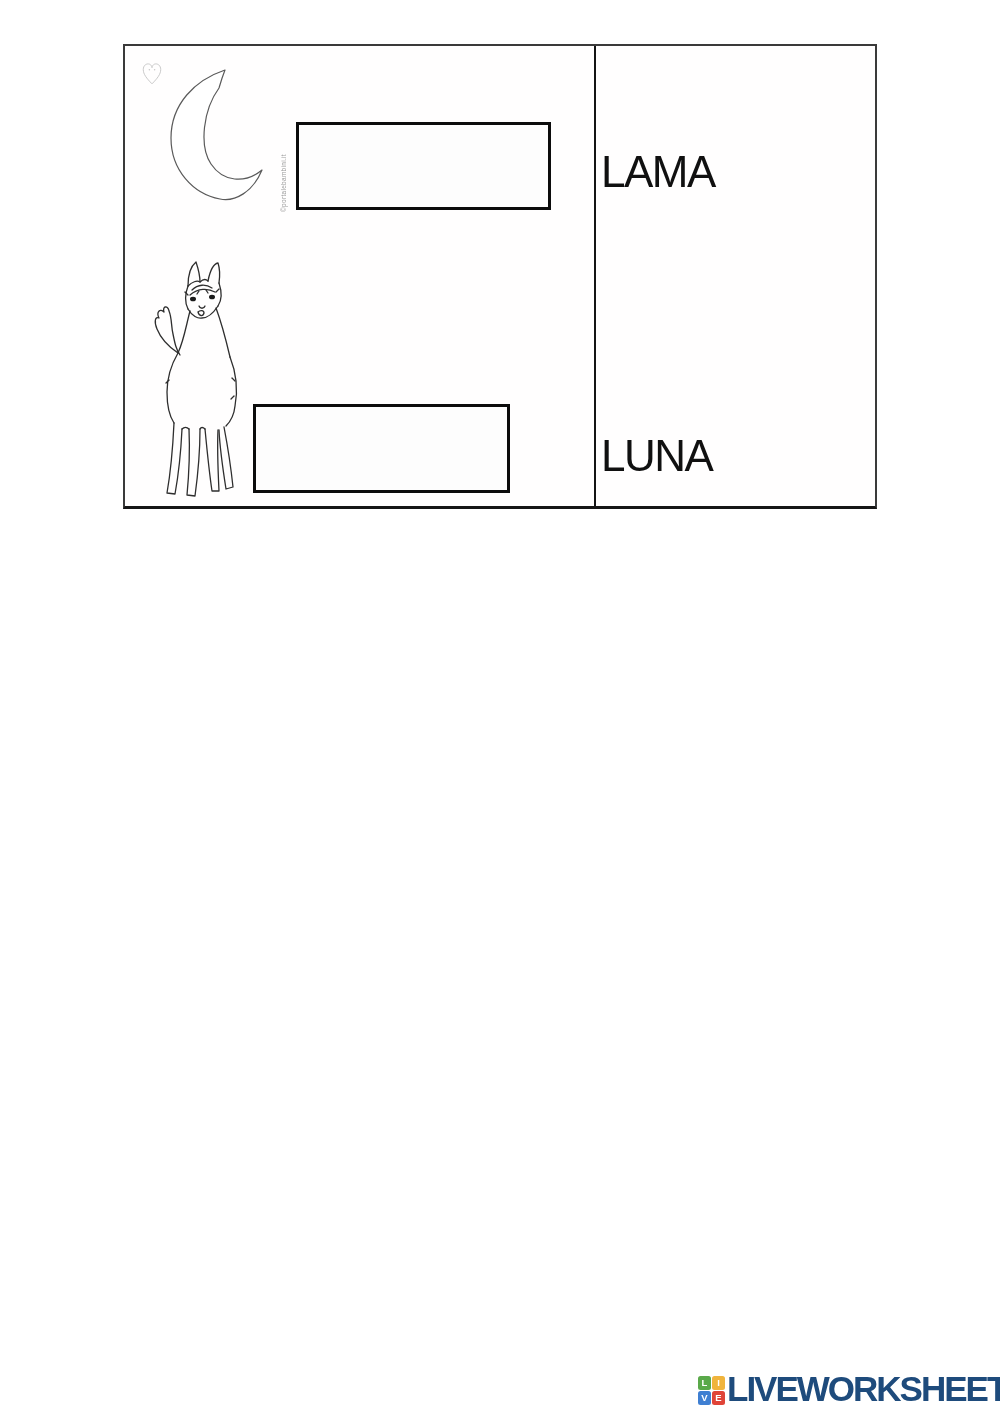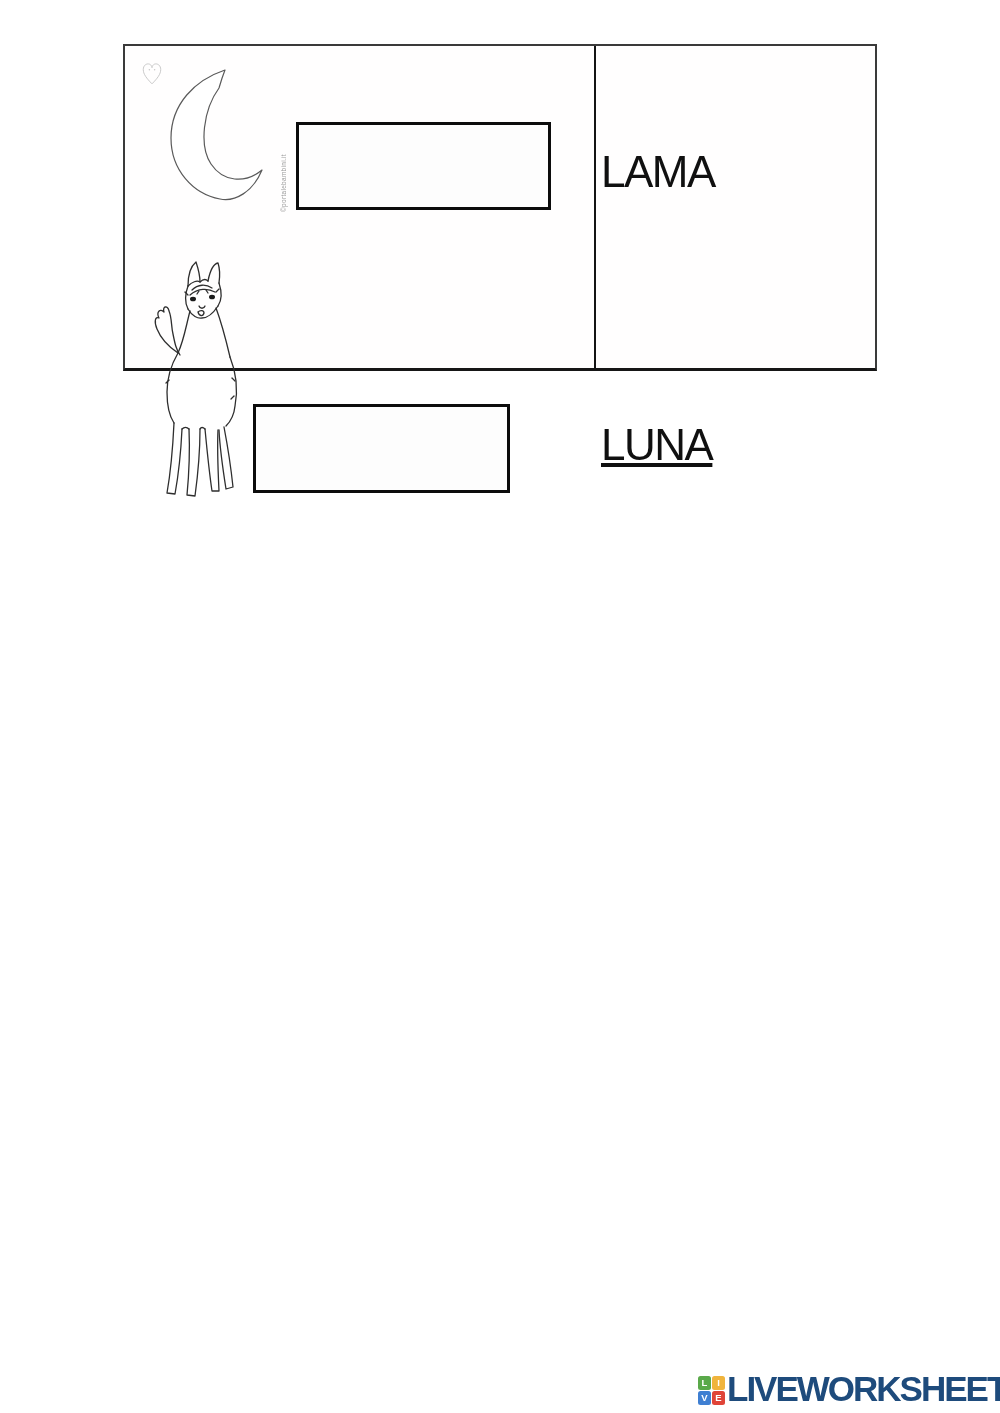--- a/index.html
+++ b/index.html
@@ -2,21 +2,21 @@
 <html><head>
 <meta charset="utf-8">
 <style>
   html,body{margin:0;padding:0;}
   body{
     width:1000px;height:1413px;position:relative;background:#ffffff;
     font-family:"Liberation Sans", sans-serif;overflow:hidden;
   }
   
   .worksheet{
-    position:absolute;left:123px;top:44px;width:754px;height:327px;
+    position:absolute;left:123px;top:44px;width:754px;height:465px;
     border:2px solid #3a3a3a;border-bottom:3px solid #161616;box-sizing:border-box;
     background:#fffefe;
   }
   .divider{
     position:absolute;left:469px;top:0;width:2px;height:100%;background:#141414;
   }
   
   .heart-mark{position:absolute;left:17px;top:16px;width:20px;height:24px;}
   .moon-art{position:absolute;left:40px;top:20px;width:102px;height:138px;}
   .llama-art{position:absolute;left:15px;top:214px;width:104px;height:240px;}
@@ -32,21 +32,21 @@
     padding:4px 8px;outline:none;
   }
   .answer-box.moon{left:171px;top:76px;width:255px;height:88px;}
   .answer-box.llama{left:128px;top:358px;width:257px;height:89px;}
   
   .word{
     position:absolute;font-size:44px;letter-spacing:-1.5px;color:#101010;
     line-height:1;cursor:default;
   }
   .word.lama{left:476px;top:104px;}
-  .word.luna{left:476px;top:377px;text-decoration:underline;}
+  .word.luna{left:476px;top:388px;}
   
   .footer-logo{
     position:absolute;left:698px;top:1371px;display:flex;align-items:center;
     gap:2px;text-decoration:none;
   }
   .logo-grid{
     display:grid;grid-template-columns:13px 13px;grid-template-rows:14px 14px;
     gap:1px;margin-top:4px;
   }
   .logo-cell{

